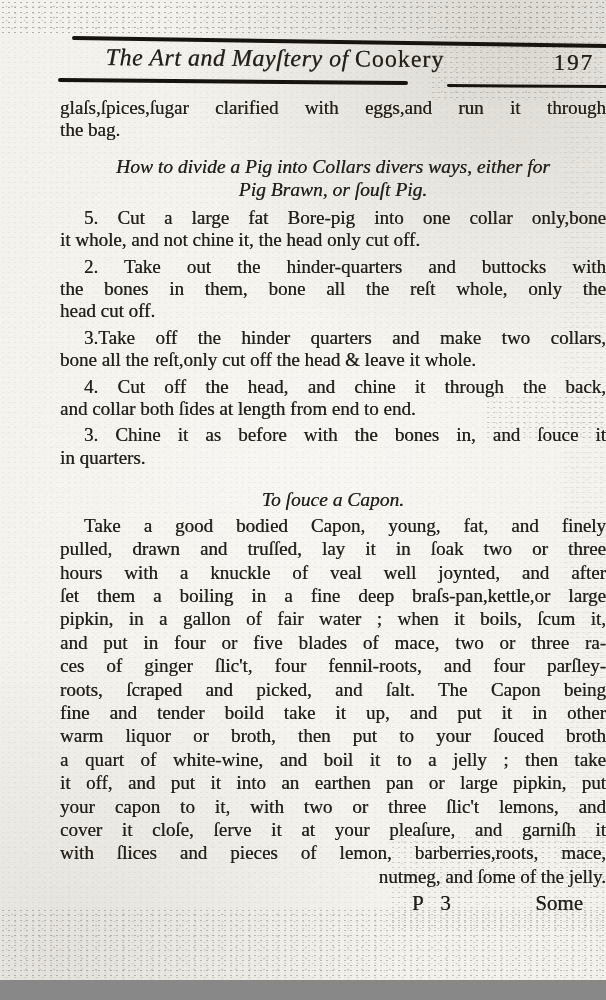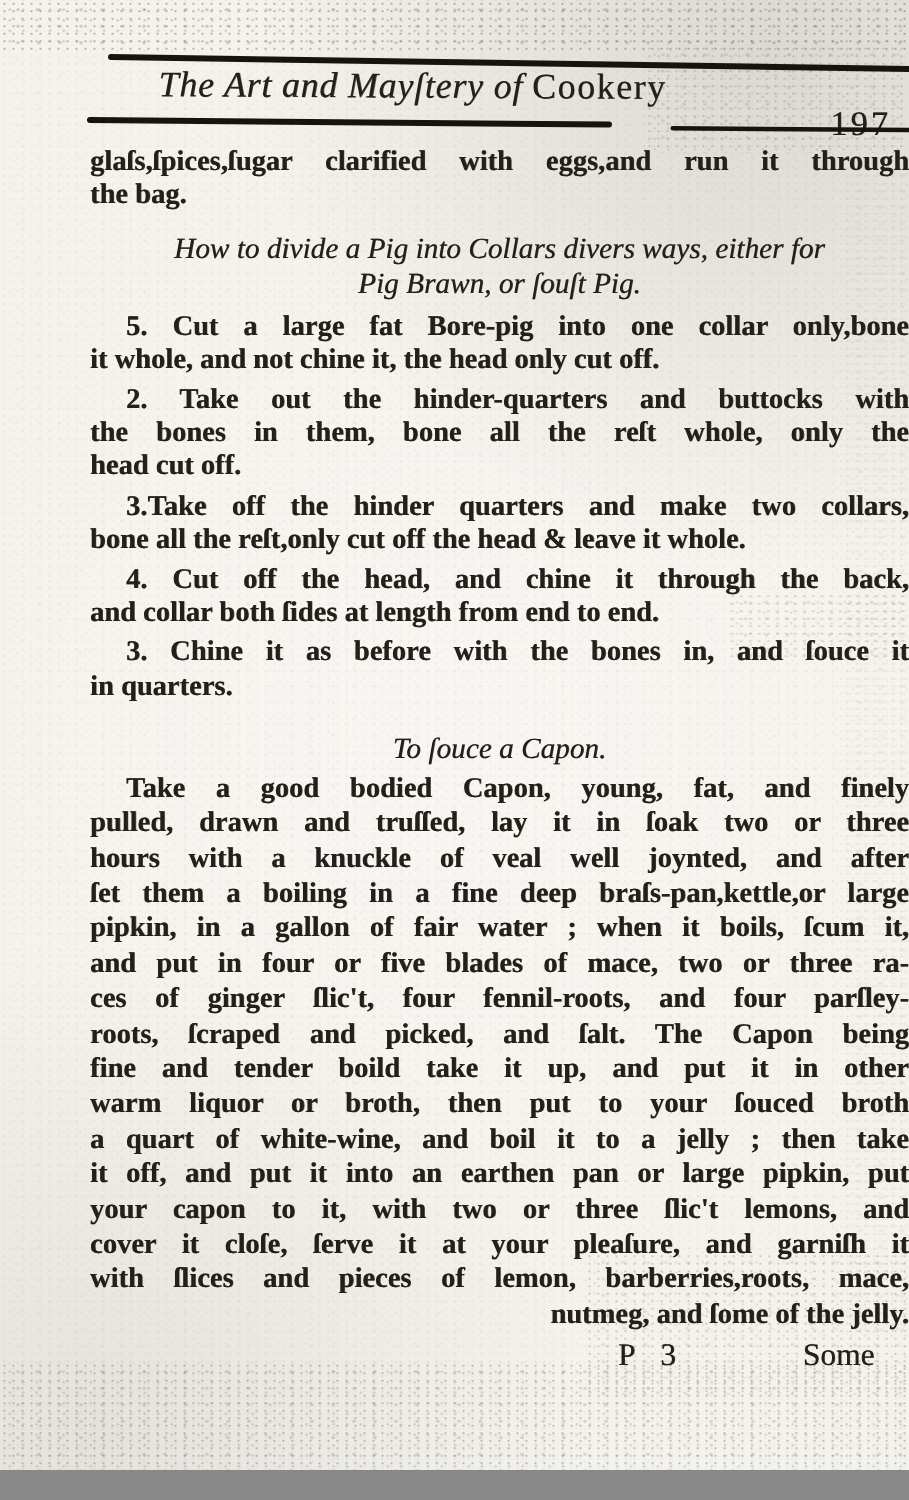--- a/index.html
+++ b/index.html
@@ -39,33 +39,32 @@
     position:absolute; top:45px; left:60px; width:430px;
     text-align:center; font-size:24px; white-space:nowrap;
     transform:rotate(0.3deg);
     text-shadow:0.4px 0.2px 0 rgba(30,27,21,0.7);
   }
   .running-head .it{font-style:italic; letter-spacing:0.5px;}
   .running-head .rom{letter-spacing:1px;}
   .page-num{
     position:absolute; top:50px; right:12px; font-size:23px; letter-spacing:2px;
     text-shadow:0.4px 0.2px 0 rgba(30,27,21,0.7);
-    margin-top:20px;
   }
 
   .page-body{
     position:absolute; top:97px; left:60px; width:546px;
     font-size:19px;
     text-shadow:0.35px 0.2px 0 rgba(32,29,23,0.75);
   }
   .line{line-height:22.4px; white-space:normal;}
   .j{text-align:justify; text-align-last:justify;}
   .endline{text-align:left;}
   .hline{text-align:center; font-style:italic; font-size:19.5px; line-height:23.5px;}
-  .block.para{margin-bottom:4px;font-weight:bold;}
+  .block.para{margin-bottom:4px;}
   .block.heading{margin-top:13px; margin-bottom:5px;}
   .block.indent > .line:first-child{text-indent:24px;}
   .page-body .block:nth-child(8){margin-top:19px; margin-bottom:2px;}
   .page-body .block:last-child .line{line-height:23.4px;text-align:right;}
 
   .footer{
     position:absolute; top:891px; left:60px; width:538px; height:30px;
     font-size:21px;
     text-shadow:0.35px 0.2px 0 rgba(32,29,23,0.75);
   }

